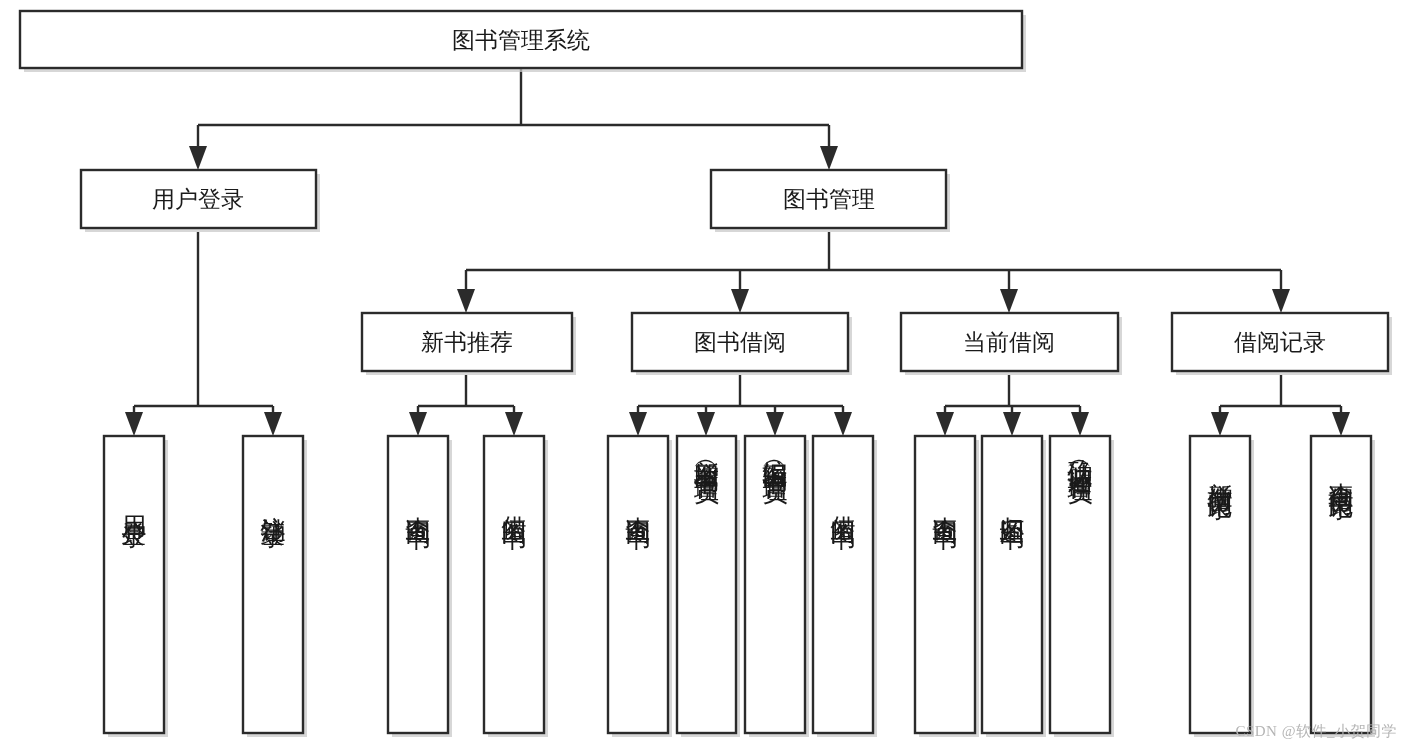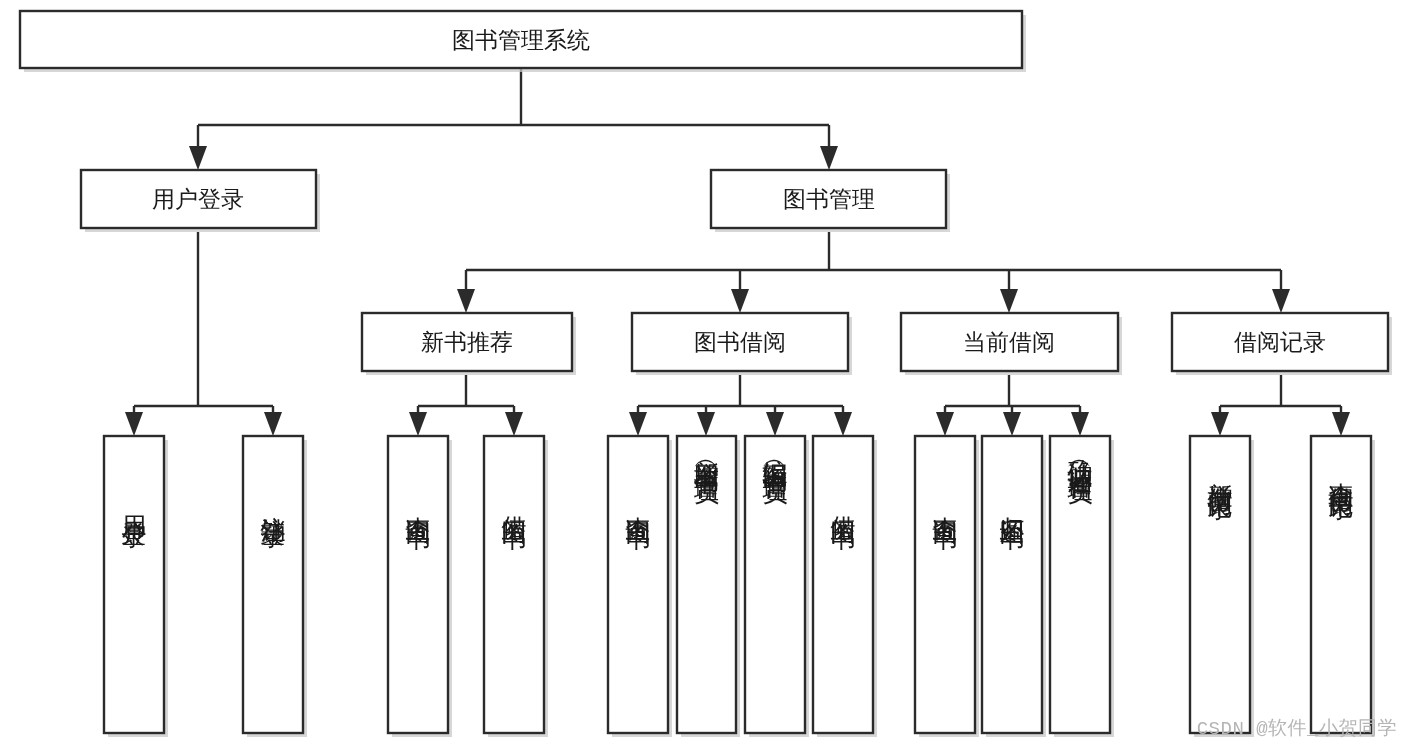--- a/index.html
+++ b/index.html
@@ -71,22 +71,22 @@
     line-height: 1;
     letter-spacing: 3px;
     color: #1a1a1a;
     white-space: nowrap;
     text-align: center;
   }
   .watermark {
     position: absolute;
     right: 8px;
     bottom: 6px;
-    font-family: Liberation Mono, monospace;
-    font-size: 19px;
+    font-family: Liberation Serif, serif;
+    font-size: 15px;
     color: #b5b5b5;
     letter-spacing: 0.5px;
     white-space: nowrap;
     pointer-events: none;
   }
 </style>
 </head>
 <body>
 
 <div id="diagram-root">

